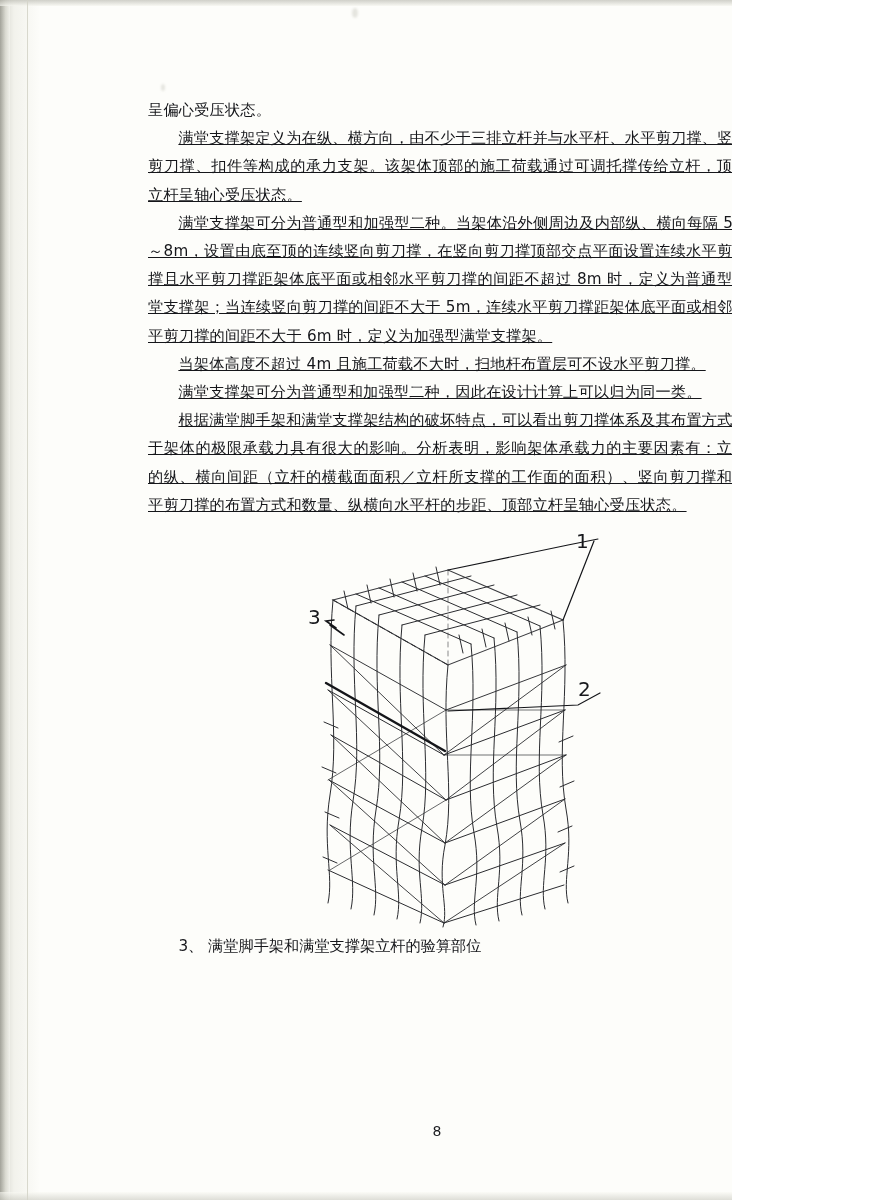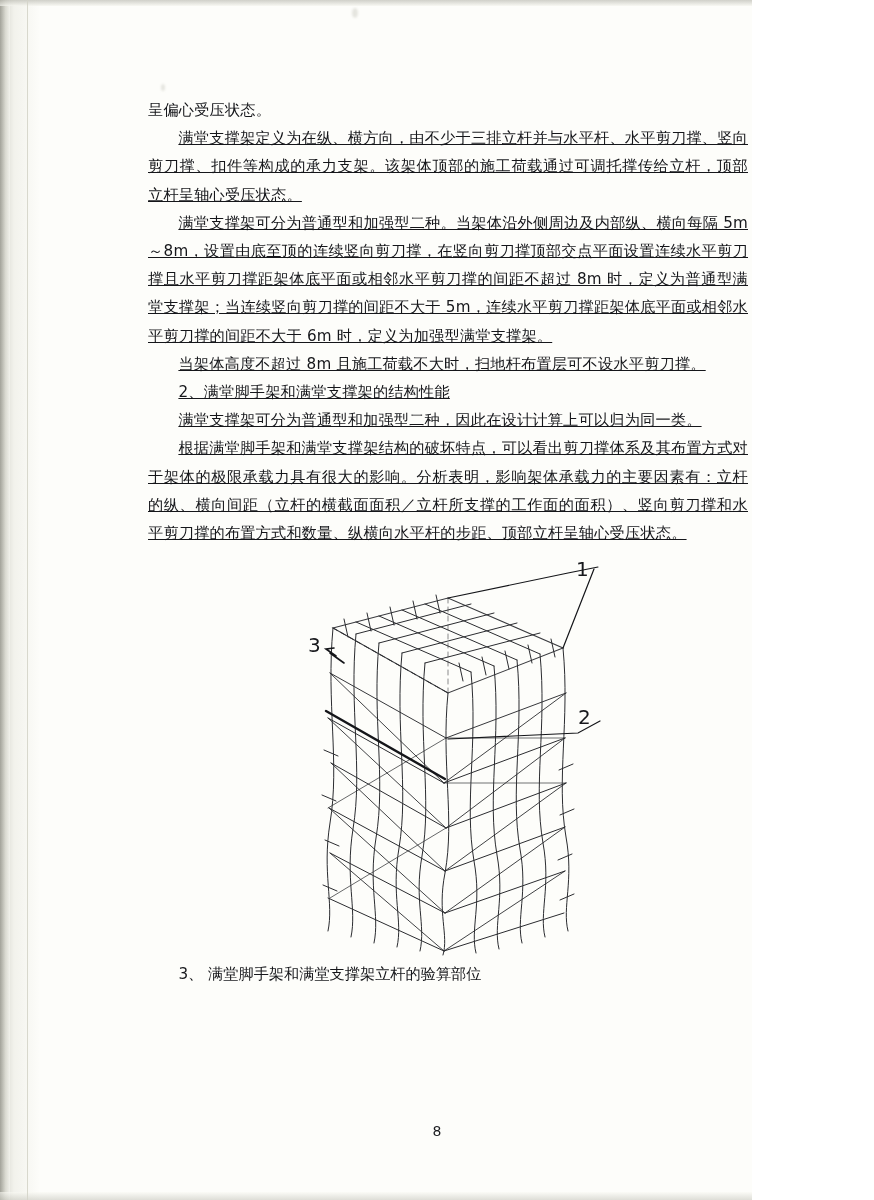--- a/index.html
+++ b/index.html
@@ -9,21 +9,20 @@
   }
   body {
     font-family: "DejaVu Sans", sans-serif;
   }
   .page {
     position: relative;
     width: 732px;
     height: 1200px;
     background: #fbfbf8;
     overflow: hidden;
-    padding-left: 20px;
   }
   
   .paper {
     position: absolute;
     left: 0; top: 0;
     width: 874px; height: 1200px;
     background:
       linear-gradient(to right, #cfcfc6 0px, #f2f2ec 14px, #fdfdfa 40px, #fdfdfa 96%, #efefe8 100%),
       #fdfdfa;
   }
@@ -127,22 +126,21 @@
   <div class="fold-line"></div>
   <div class="smudge" style="left:352px;top:8px;width:6px;height:10px;"></div>
   <div class="smudge" style="left:161px;top:84px;width:4px;height:7px;"></div>
   <div class="smudge" style="left:582px;top:166px;width:7px;height:5px;"></div>
 
   <div class="content">
 
     <p class="para">呈偏心受压状态。</p>
     <p class="para indent">满堂支撑架定义为在纵、横方向，由不少于三排立杆并与水平杆、水平剪刀撑、竖向剪刀撑、扣件等构成的承力支架。该架体顶部的施工荷载通过可调托撑传给立杆，顶部立杆呈轴心受压状态。</p>
     <p class="para indent">满堂支撑架可分为普通型和加强型二种。当架体沿外侧周边及内部纵、横向每隔 5m～8m，设置由底至顶的连续竖向剪刀撑，在竖向剪刀撑顶部交点平面设置连续水平剪刀撑且水平剪刀撑距架体底平面或相邻水平剪刀撑的间距不超过 8m 时，定义为普通型满堂支撑架；当连续竖向剪刀撑的间距不大于 5m，连续水平剪刀撑距架体底平面或相邻水平剪刀撑的间距不大于 6m 时，定义为加强型满堂支撑架。</p>
-    <p class="para indent">当架体高度不超过 8m 且施工荷载不大时，扫地杆布置层可不设水平剪刀撑。</p>
-    <p class="para indent">2、满堂脚手架和满堂支撑架的结构性能</p>
+    <p class="para indent">当架体高度不超过 4m 且施工荷载不大时，扫地杆布置层可不设水平剪刀撑。</p>
     <p class="para indent">满堂支撑架可分为普通型和加强型二种，因此在设计计算上可以归为同一类。</p>
     <p class="para indent">根据满堂脚手架和满堂支撑架结构的破坏特点，可以看出剪刀撑体系及其布置方式对于架体的极限承载力具有很大的影响。分析表明，影响架体承载力的主要因素有：立杆的纵、横向间距（立杆的横截面面积／立杆所支撑的工作面的面积）、竖向剪刀撑和水平剪刀撑的布置方式和数量、纵横向水平杆的步距、顶部立杆呈轴心受压状态。</p>
 
     <div class="figure-wrap">
       <svg width="600" height="405" viewBox="0 0 600 405" xmlns="http://www.w3.org/2000/svg">
         <g stroke="#2b2c30" stroke-width="1" fill="none" stroke-linecap="round">
 
           <path d="M185 75 L300 45 L415 95 L300 140 Z" stroke="#3a3b3f" stroke-width="1.1"></path>
 
           <path d="M208 69 L323 119"></path>

